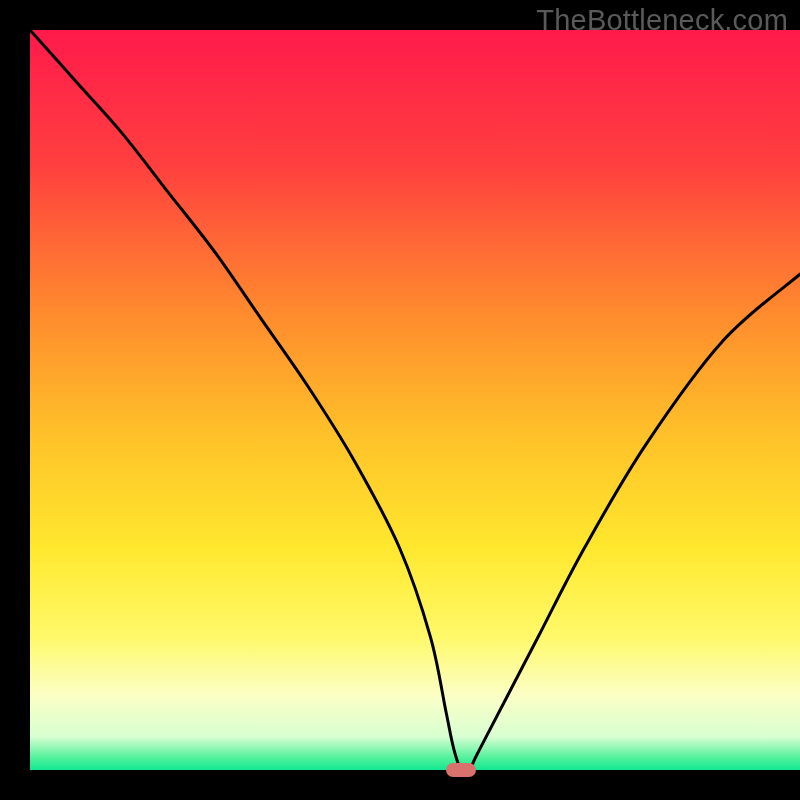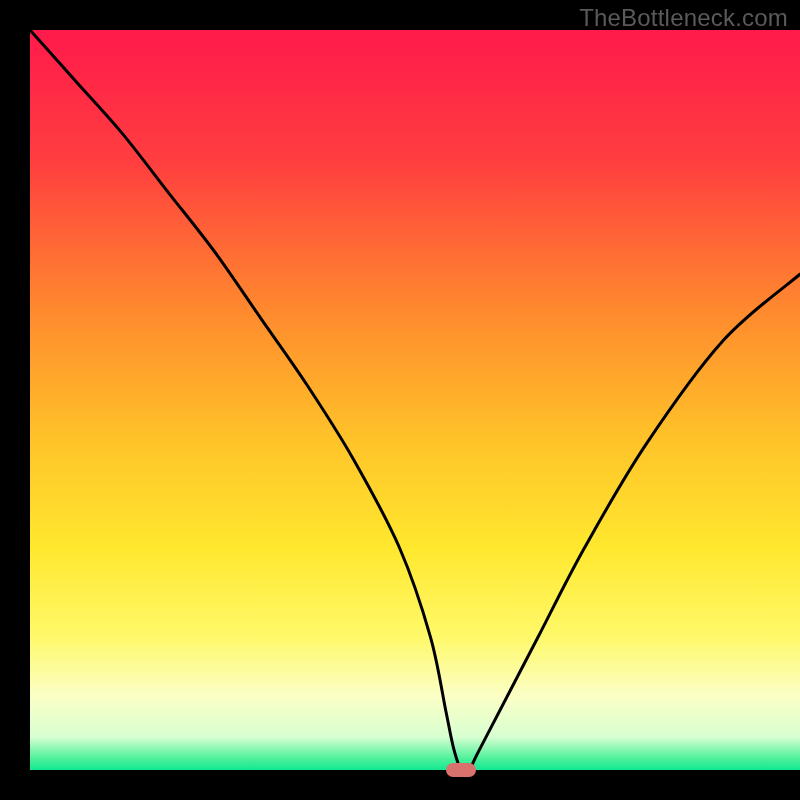--- a/index.html
+++ b/index.html
@@ -15,21 +15,21 @@
     position: relative;
     width: 800px;
     height: 800px;
     background: #000;
   }
   .watermark {
     position: absolute;
     top: 4px;
     right: 12px;
     color: #5a5a5a;
-    font-size: 24px;
+    font-size: 29px;
     font-weight: 500;
     letter-spacing: 0.2px;
     z-index: 10;
   }
   svg.chart {
     position: absolute;
     top: 0;
     left: 0;
   }
   .marker {

